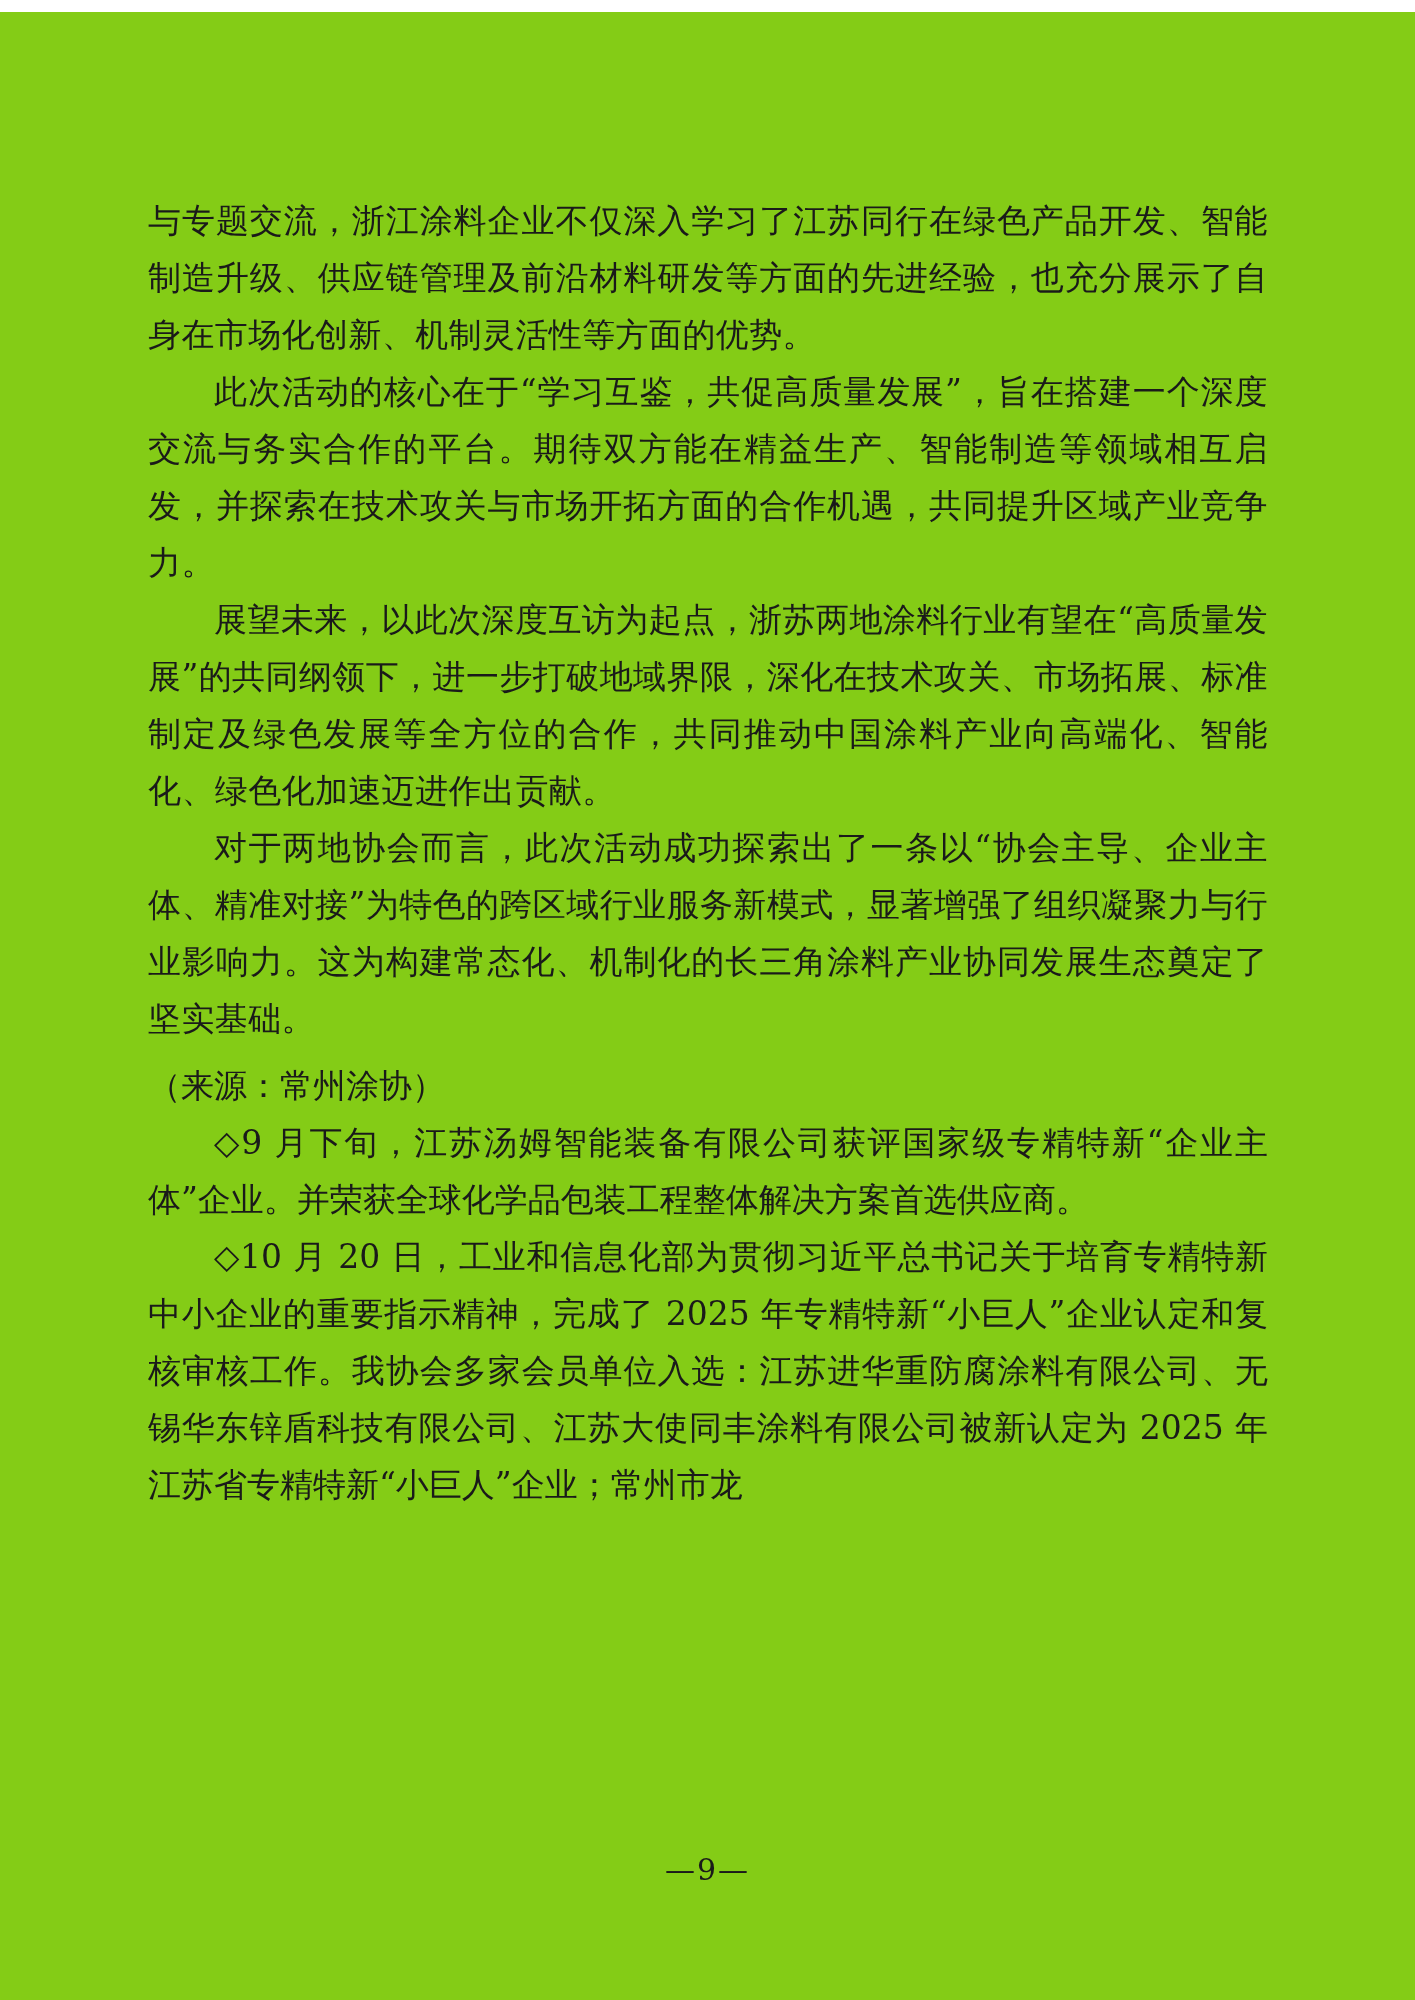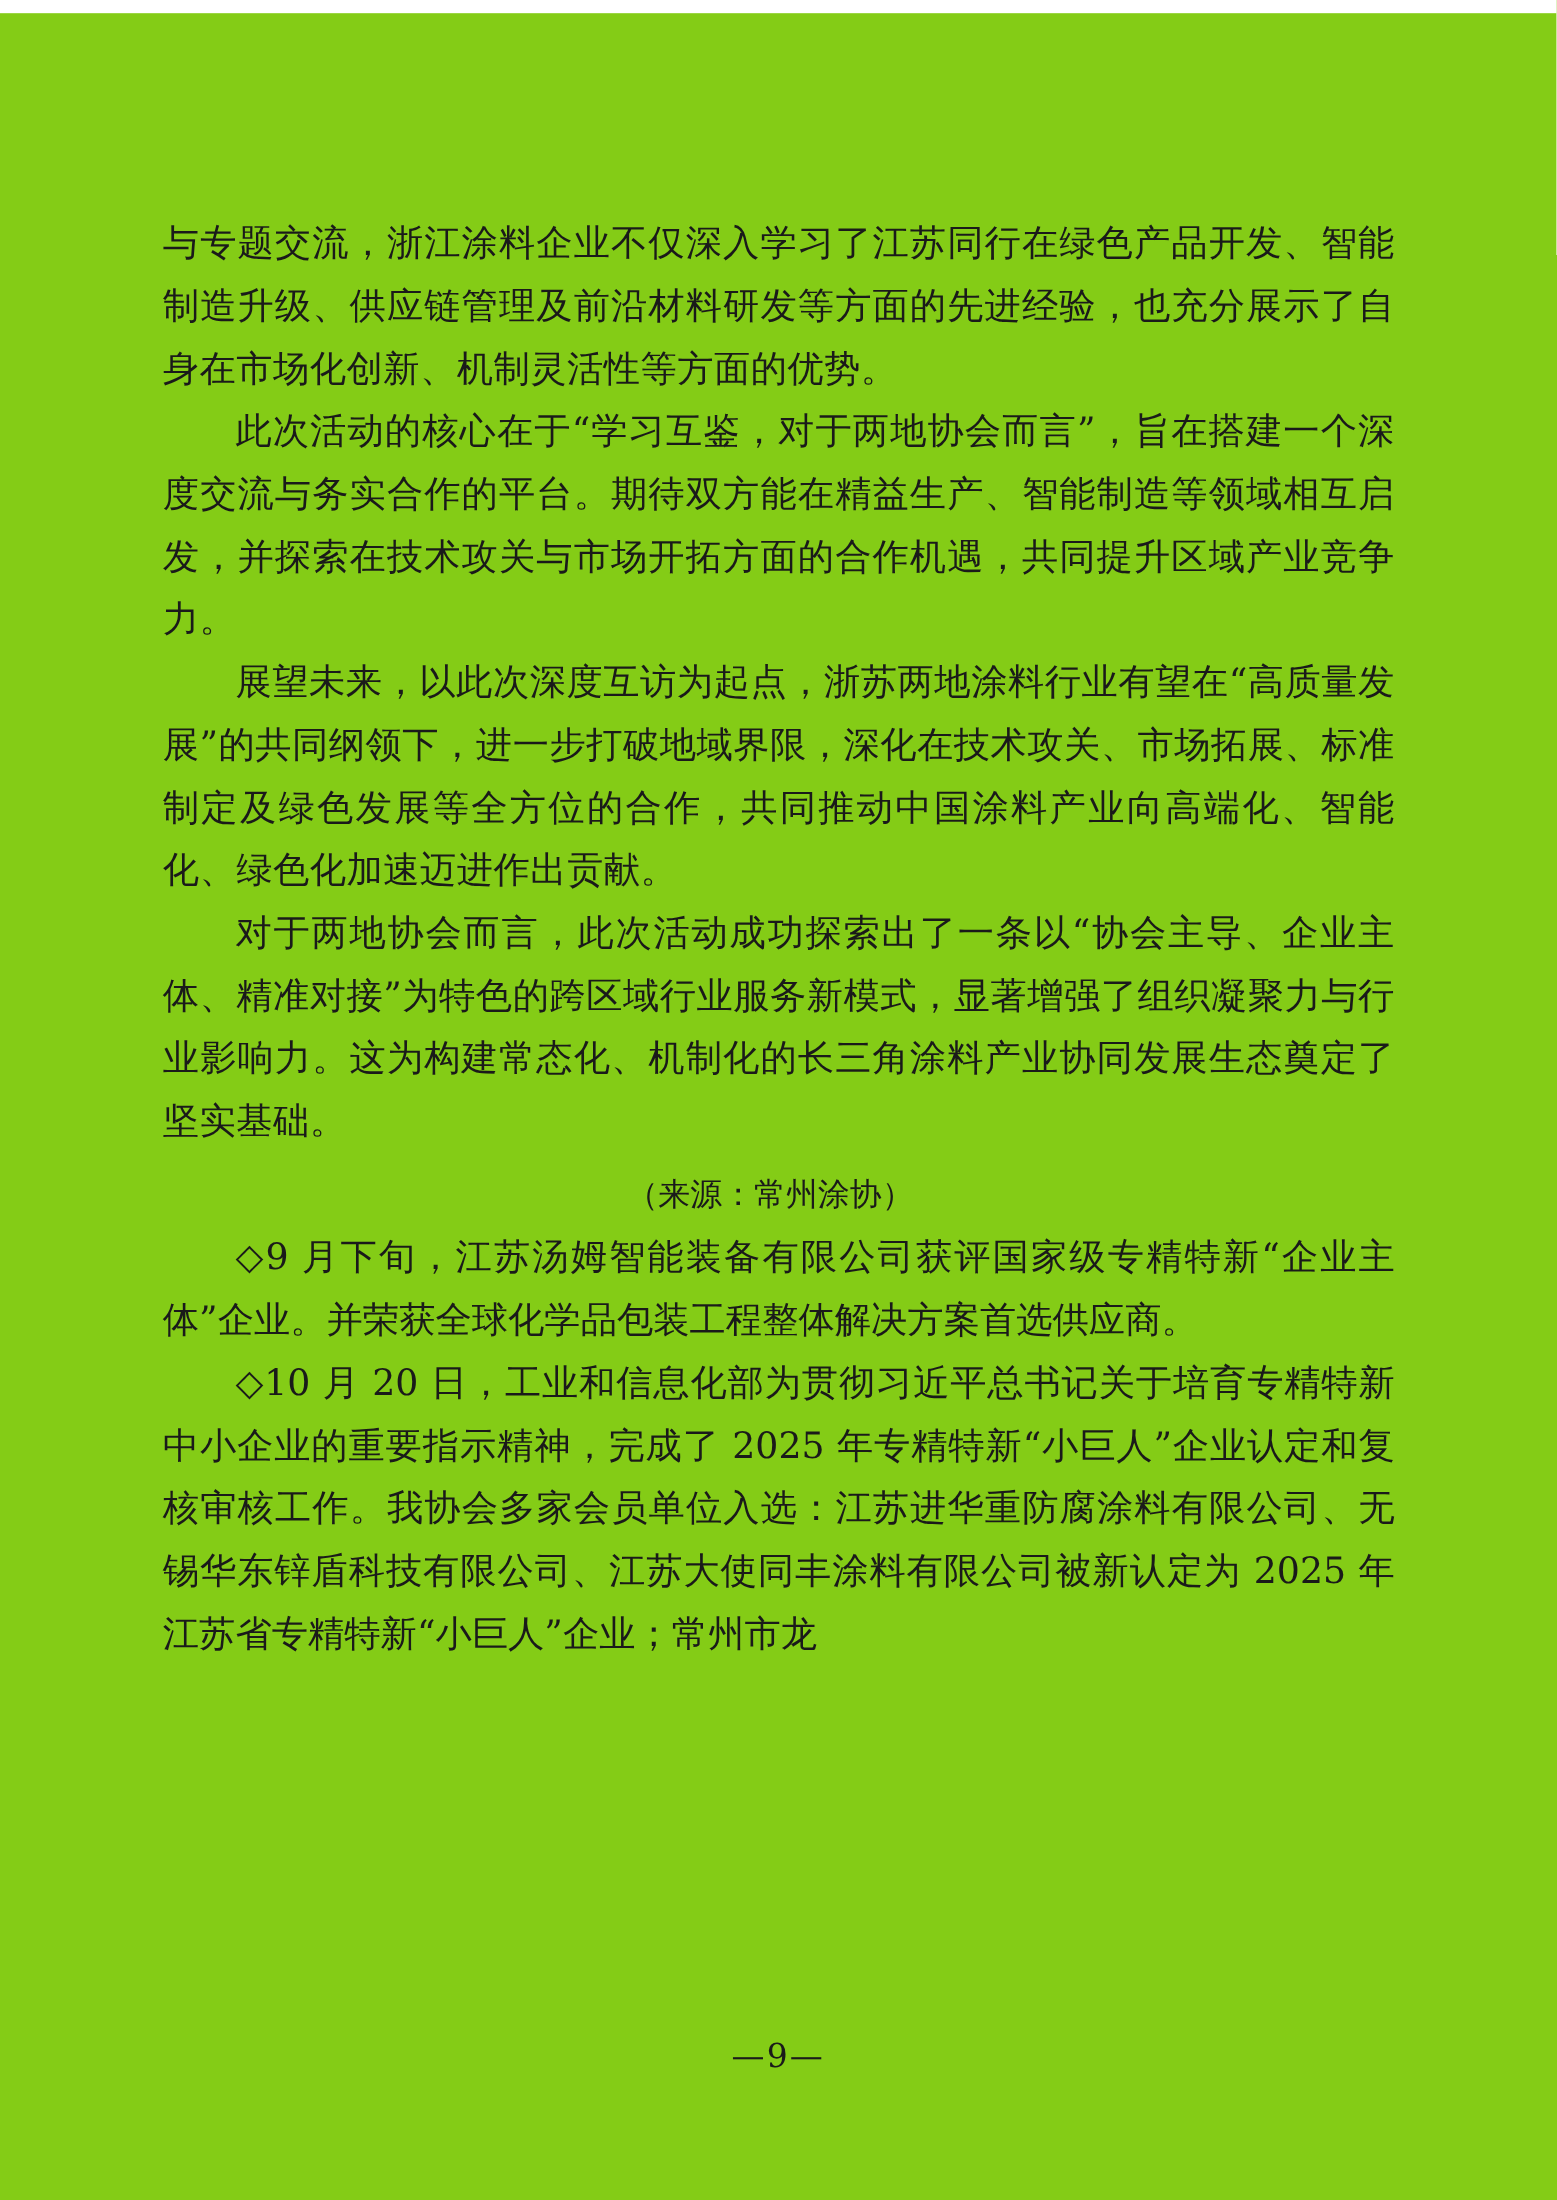--- a/index.html
+++ b/index.html
@@ -35,23 +35,23 @@
     text-align: justify;
     text-justify: inter-ideograph;
     letter-spacing: 0.4px;
     font-family: "DejaVu Serif", "Liberation Serif", serif;
   }
   p.indent {
     text-indent: 66px;
   }
   .source-line {
     margin-top: 10px;
-    font-size: 29px;
+    font-size: 33px;
     line-height: 57px;
-    text-align: center;
+    text-align: left;
     padding-right: 16px;
   }
   .section-title {
     margin: 36px 0 14px 0;
     text-align: center;
     font-size: 38px;
     line-height: 60px;
     font-weight: bold;
     letter-spacing: 2px;
     font-family: "DejaVu Sans", "Liberation Sans", sans-serif;
@@ -78,21 +78,21 @@
     font-family: "DejaVu Serif", "Liberation Serif", serif;
   }
 </style>
 </head>
 <body>
 
 <div class="page">
   <div class="content">
 
     <p class="para">与专题交流，浙江涂料企业不仅深入学习了江苏同行在绿色产品开发、智能制造升级、供应链管理及前沿材料研发等方面的先进经验，也充分展示了自身在市场化创新、机制灵活性等方面的优势。</p>
-    <p class="para indent">此次活动的核心在于“学习互鉴，对于两地协会而言”，旨在搭建一个深度交流与务实合作的平台。期待双方能在精益生产、智能制造等领域相互启发，并探索在技术攻关与市场开拓方面的合作机遇，共同提升区域产业竞争力。</p>
+    <p class="para indent">此次活动的核心在于“学习互鉴，共促高质量发展”，旨在搭建一个深度交流与务实合作的平台。期待双方能在精益生产、智能制造等领域相互启发，并探索在技术攻关与市场开拓方面的合作机遇，共同提升区域产业竞争力。</p>
     <p class="para indent">展望未来，以此次深度互访为起点，浙苏两地涂料行业有望在“高质量发展”的共同纲领下，进一步打破地域界限，深化在技术攻关、市场拓展、标准制定及绿色发展等全方位的合作，共同推动中国涂料产业向高端化、智能化、绿色化加速迈进作出贡献。</p>
     <p class="para indent">对于两地协会而言，此次活动成功探索出了一条以“协会主导、企业主体、精准对接”为特色的跨区域行业服务新模式，显著增强了组织凝聚力与行业影响力。这为构建常态化、机制化的长三角涂料产业协同发展生态奠定了坚实基础。</p>
 
     <div class="source-line">（来源：常州涂协）</div>
 
 
     <p class="news-item"><span>◇9 月下旬，</span><span class="bold">江苏汤姆智能装备有限公司</span><span>获评国家级专精特新“企业主体”企业。并荣获全球化学品包装工程整体解决方案首选供应商。</span></p>
 
     <p class="news-item"><span>◇10 月 20 日，工业和信息化部为贯彻习近平总书记关于培育专精特新中小企业的重要指示精神，完成了 2025 年专精特新“小巨人”企业认定和复核审核工作。我协会多家会员单位入选：</span><span class="bold">江苏进华重防腐涂料有限公司、无锡华东锌盾科技有限公司、江苏大使同丰涂料有限公司</span><span>被新认定为 2025 年江苏省专精特新“小巨人”企业；</span><span class="bold">常州市龙</span></p>
 

